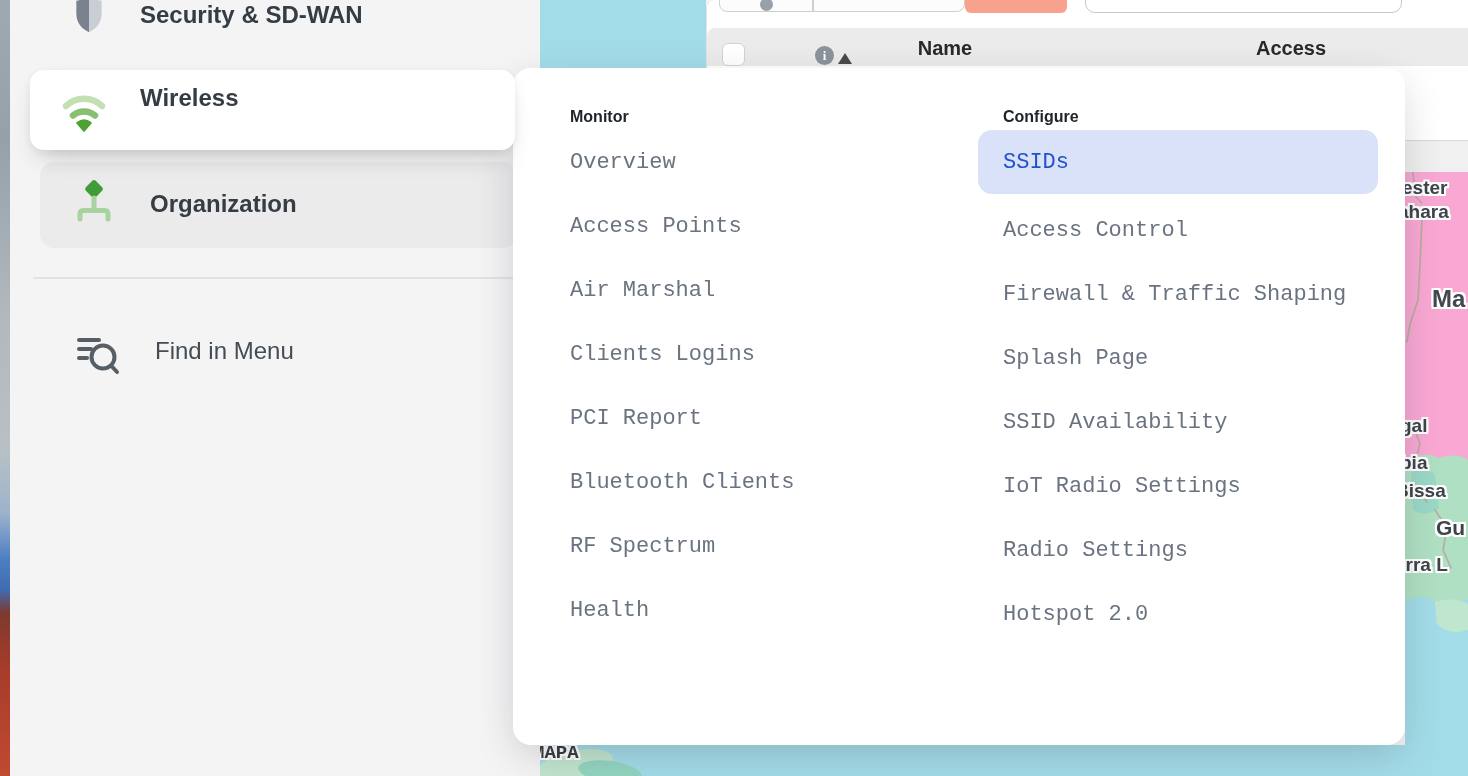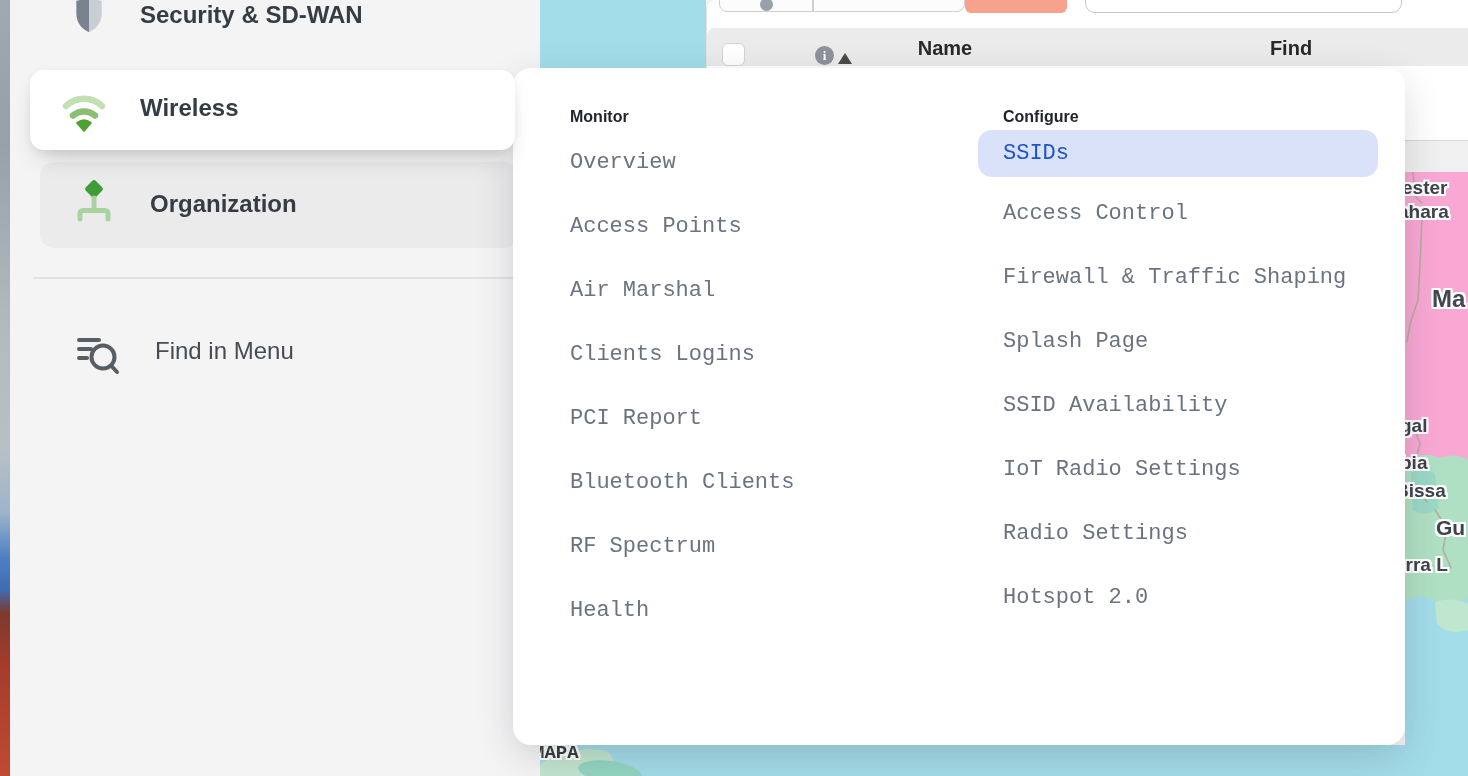--- a/index.html
+++ b/index.html
@@ -57,34 +57,34 @@
   .org-label{left:110px;top:28px;}
   .divider{position:absolute;left:23px;top:277px;width:490px;height:2px;background:#e2e2e4;}
   .find-row{position:absolute;left:23px;top:324px;width:490px;height:56px;cursor:pointer;}
   .find-icon{position:absolute;left:43px;top:8px;}
   .find-label{left:122px;top:13px;font-weight:500;color:#454c54;}
 
   
   .wireless-row{position:absolute;left:30px;top:70px;width:485px;height:80px;background:#fff;border-radius:14px;
     box-shadow:0 14px 24px -10px rgba(30,34,40,.25),0 2px 8px rgba(30,34,40,.06);cursor:pointer;}
   .wifi-icon{position:absolute;left:30px;top:16px;}
-  .wireless-label{left:110px;top:24px;text-align:right;}
+  .wireless-label{left:110px;top:14px;text-align:right;}
 
   
   .flyout{position:absolute;left:513px;top:68px;width:892px;height:677px;background:#fff;border-radius:18px;
     box-shadow:0 12px 40px -4px rgba(30,34,40,.20);}
   .fly-col{position:absolute;top:40px;}
   .fly-col.monitor{left:57px;width:330px;}
   .fly-col.configure{left:465px;width:400px;}
   .fly-header{font-size:16px;font-weight:bold;color:#20252c;padding-left:0;}
   .configure .fly-header{padding-left:25px;}
   .fly-items{list-style:none;margin:4px 0 0 0;padding:0;font-family:Liberation Mono, monospace;}
   .fly-items li{height:64px;display:flex;align-items:center;font-size:22px;color:#6a7380;cursor:pointer;}
   .configure .fly-items li{padding:0 25px;}
-  .fly-items li.active{background:#dae2f9;border-radius:14px;height:47px;margin:4px 0;color:#2152c8;}
+  .fly-items li.active{background:#dae2f9;border-radius:14px;height:64px;margin:4px 0;color:#2152c8;}
 </style>
 </head>
 <body>
 
 <div class="screen">
 
   <div class="wallpaper"></div>
 
   <div class="map-water-left"></div>
 
@@ -123,21 +123,21 @@
       <div class="glyph"></div>
       <div class="vdiv"></div>
     </div>
     <button class="tb-salmon"></button>
     <input class="tb-search" value="" style="">
     <div class="tp-header">
       <div class="tp-checkbox"></div>
       <div class="tp-info">i</div>
       <div class="tp-tri"></div>
       <div class="tp-col col-name">Name</div>
-      <div class="tp-col col-usage">Find</div>
+      <div class="tp-col col-usage">Access</div>
     </div>
     <div class="tp-row1"></div>
     <div class="tp-row2"></div>
   </div>
 
   <div class="sidebar">
     <div>
       <svg class="sec-icon" width="32" height="38" viewBox="0 0 24 28">
         <path d="M12,0.5 C9,2.4 5.6,3.6 2.5,4.1 L2.5,13.5 C2.5,20.8 6.8,25.4 12,27.6 Z" fill="#79828e"></path>
         <path d="M12,0.5 C15,2.4 18.4,3.6 21.5,4.1 L21.5,13.5 C21.5,20.8 17.2,25.4 12,27.6 Z" fill="#c9ced5"></path>

